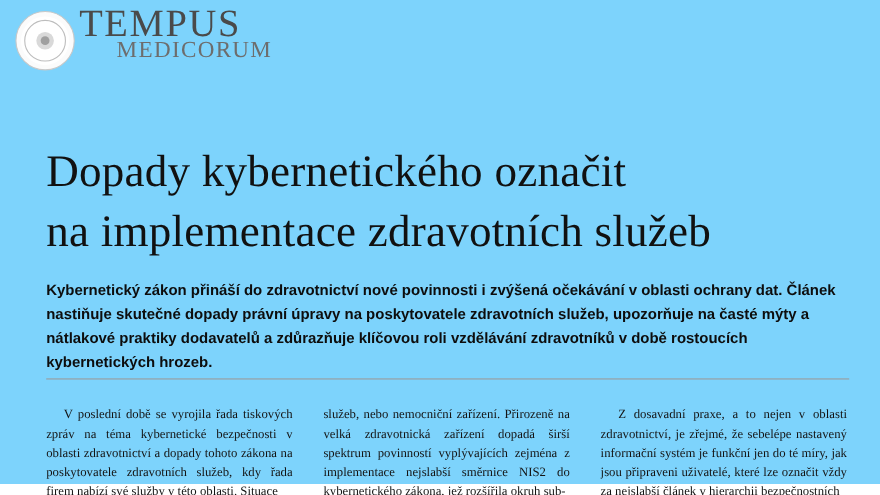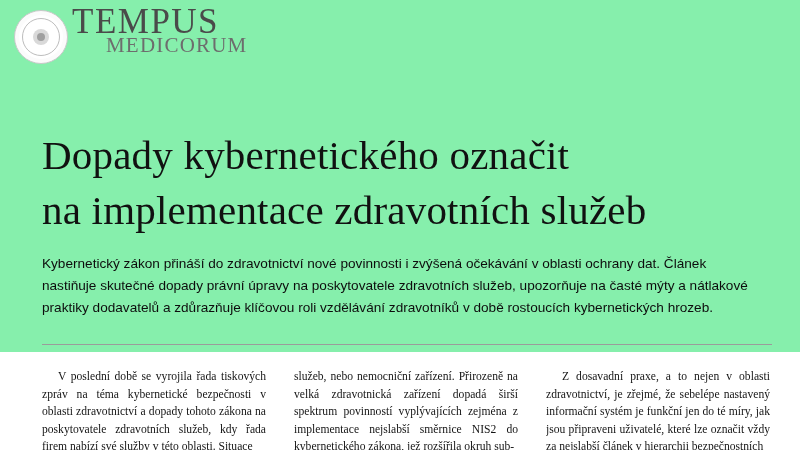--- a/index.html
+++ b/index.html
@@ -9,22 +9,22 @@
   body {
     width: 800px;
     height: 450px;
     background: #ffffff;
     font-family: "Liberation Serif", serif;
     overflow: hidden;
   }
   .page {
     position: relative;
     width: 800px;
-    height: 352px;
-    background: #86efac;
+    height: 440px;
+    background: #7dd3fc;
   }
 
   
   .masthead {
     position: absolute;
     left: 0;
     top: 0;
     width: 800px;
     height: 86px;
     display: flex;
@@ -103,21 +103,21 @@
     font-size: 41px;
     line-height: 1.33;
     color: #111111;
     letter-spacing: 0.2px;
     margin: 0;
     font-weight: normal;
   }
   .standfirst {
     margin-top: 16px;
     font-family: "Liberation Sans", sans-serif;
-    font-weight: normal;
+    font-weight: bold;
     font-size: 13.6px;
     line-height: 1.62;
     color: #0d0d0d;
     width: 722px;
   }
 
   
   .hr {
     position: absolute;
     left: 42px;

